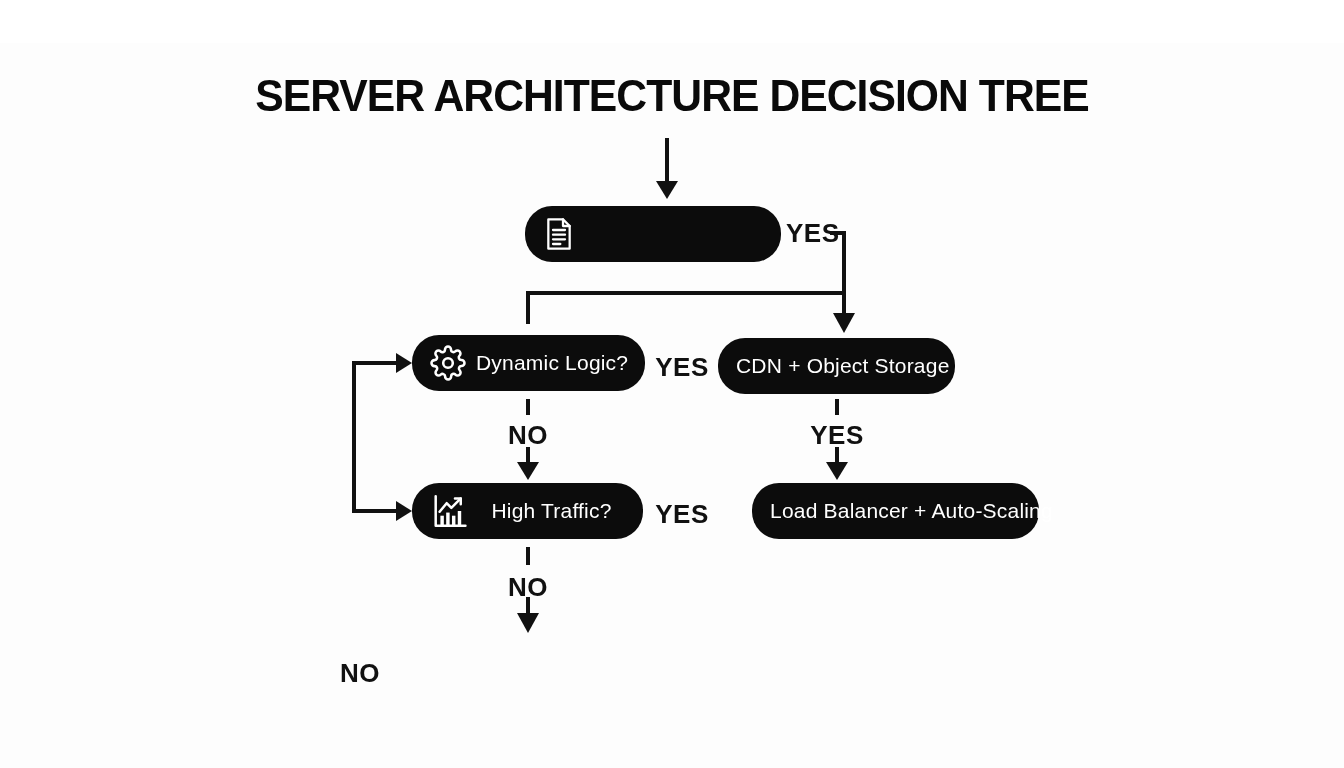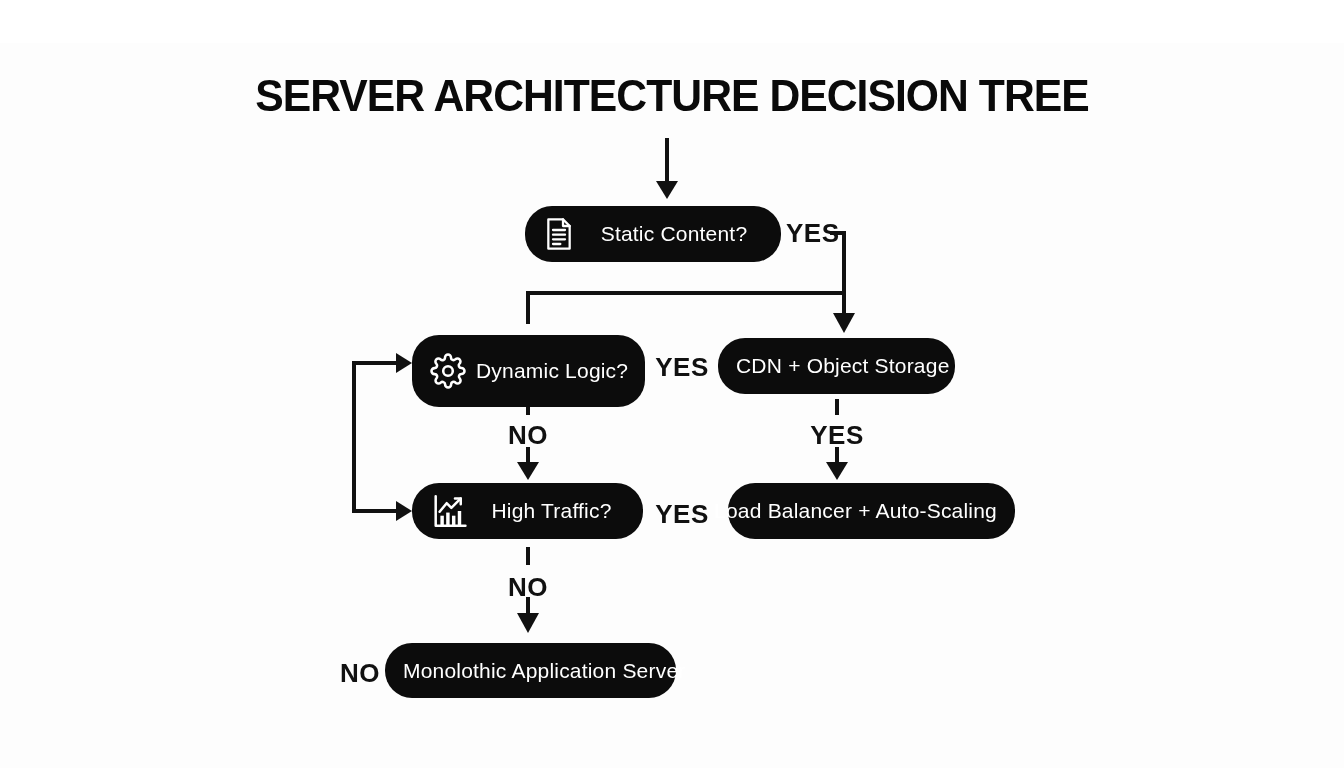--- a/index.html
+++ b/index.html
@@ -103,24 +103,23 @@
 
   <div class="node" style="left:525px; top:163px; width:256px; height:56px;">
     <svg class="icon" width="32" height="36" viewBox="0 0 24 26" fill="none" stroke="#ffffff" stroke-width="1.7" stroke-linejoin="round" stroke-linecap="round">
       <path d="M4 2 h11 l5 5 v17 H4 z"></path>
       <path d="M15 2 v5 h5"></path>
       <line x1="7.5" y1="10" x2="16.5" y2="10"></line>
       <line x1="7.5" y1="13.5" x2="16.5" y2="13.5"></line>
       <line x1="7.5" y1="17" x2="16.5" y2="17"></line>
       <line x1="7.5" y1="20.5" x2="13" y2="20.5"></line>
     </svg>
-    <span class="node-label">Static Content?</span>
   </div>
 
-  <div class="node" style="left:412px; top:292px; width:233px; height:72px;">
+  <div class="node" style="left:412px; top:292px; width:233px; height:56px;">
     <svg class="icon" width="36" height="36" viewBox="0 0 24 24" fill="none" stroke="#ffffff" stroke-width="1.7" stroke-linejoin="round" stroke-linecap="round">
       <circle cx="12" cy="12" r="3.2"></circle>
       <path d="M19.4 15a1.65 1.65 0 0 0 .33 1.82l.06.06a2 2 0 0 1 0 2.83 2 2 0 0 1-2.83 0l-.06-.06a1.65 1.65 0 0 0-1.82-.33 1.65 1.65 0 0 0-1 1.51V21a2 2 0 0 1-2 2 2 2 0 0 1-2-2v-.09A1.65 1.65 0 0 0 9 19.4a1.65 1.65 0 0 0-1.82.33l-.06.06a2 2 0 0 1-2.83 0 2 2 0 0 1 0-2.83l.06-.06a1.65 1.65 0 0 0 .33-1.82 1.65 1.65 0 0 0-1.51-1H3a2 2 0 0 1-2-2 2 2 0 0 1 2-2h.09A1.65 1.65 0 0 0 4.6 9a1.65 1.65 0 0 0-.33-1.82l-.06-.06a2 2 0 0 1 0-2.83 2 2 0 0 1 2.83 0l.06.06a1.65 1.65 0 0 0 1.82.33H9a1.65 1.65 0 0 0 1-1.51V3a2 2 0 0 1 2-2 2 2 0 0 1 2 2v.09a1.65 1.65 0 0 0 1 1.51 1.65 1.65 0 0 0 1.82-.33l.06-.06a2 2 0 0 1 2.83 0 2 2 0 0 1 0 2.83l-.06.06a1.65 1.65 0 0 0-.33 1.82V9a1.65 1.65 0 0 0 1.51 1H21a2 2 0 0 1 2 2 2 2 0 0 1-2 2h-.09a1.65 1.65 0 0 0-1.51 1z"></path>
     </svg>
     <span class="node-label">Dynamic Logic?</span>
   </div>
 
   <div class="node" style="left:412px; top:440px; width:231px; height:56px;">
     <svg class="icon" width="38" height="36" viewBox="0 0 24 23" fill="none" stroke="#ffffff" stroke-width="1.6" stroke-linejoin="round" stroke-linecap="round">
       <path d="M3.5 2 v19 h19"></path>
@@ -131,27 +130,24 @@
       <polyline points="6,12 10.5,6.5 13.5,9.5 19.5,3.5"></polyline>
       <polyline points="15.8,3.5 19.5,3.5 19.5,7.2"></polyline>
     </svg>
     <span class="node-label">High Traffic?</span>
   </div>
 
   <div class="node" style="left:718px; top:295px; width:237px; height:56px;">
     <span class="node-label">CDN + Object Storage</span>
   </div>
 
-  <div class="node" style="left:728px; top:440px; width:287px; height:56px;justify-content:flex-end;">
+  <div class="node" style="left:752px; top:440px; width:287px; height:56px;">
     <span class="node-label">Load Balancer + Auto-Scaling</span>
   </div>
 
-  <div class="node" style="left:385px; top:600px; width:291px; height:55px;">
-    <span class="node-label">Monolothic Application Server</span>
-  </div>
 
   <span class="edge-label" style="left:786px; top:175px;">YES</span>
   <span class="edge-label centered" style="left:682px; top:309px;">YES</span>
   <span class="edge-label centered" style="left:528px; top:377px;">NO</span>
   <span class="edge-label centered" style="left:837px; top:377px;">YES</span>
   <span class="edge-label centered" style="left:682px; top:456px;">YES</span>
   <span class="edge-label centered" style="left:528px; top:529px;">NO</span>
   <span class="edge-label centered" style="left:360px; top:615px;">NO</span>
 
 </div>

